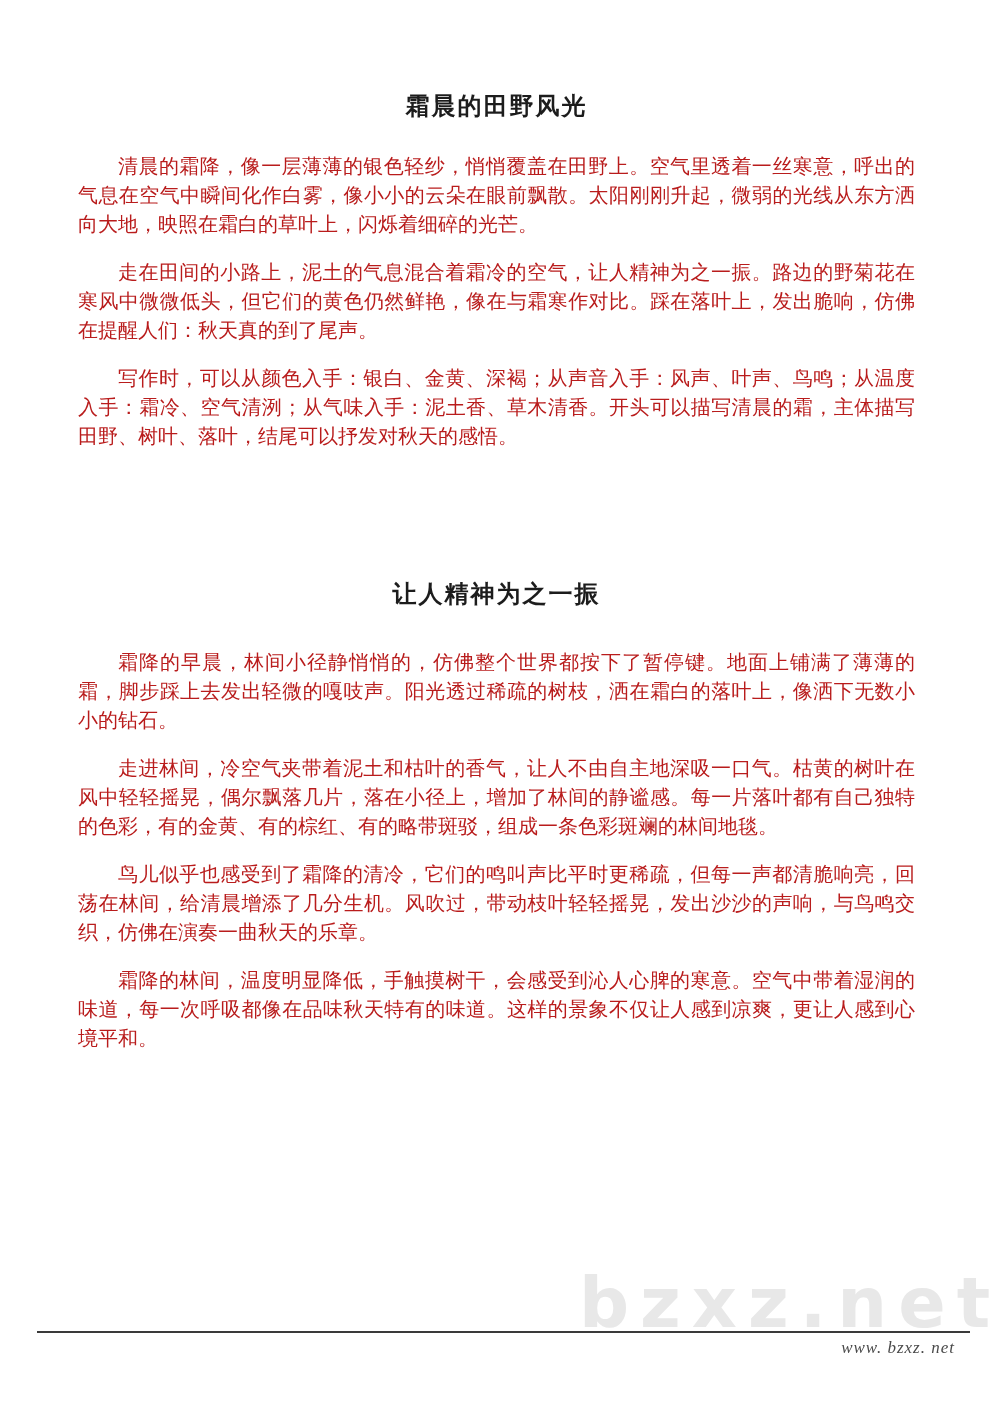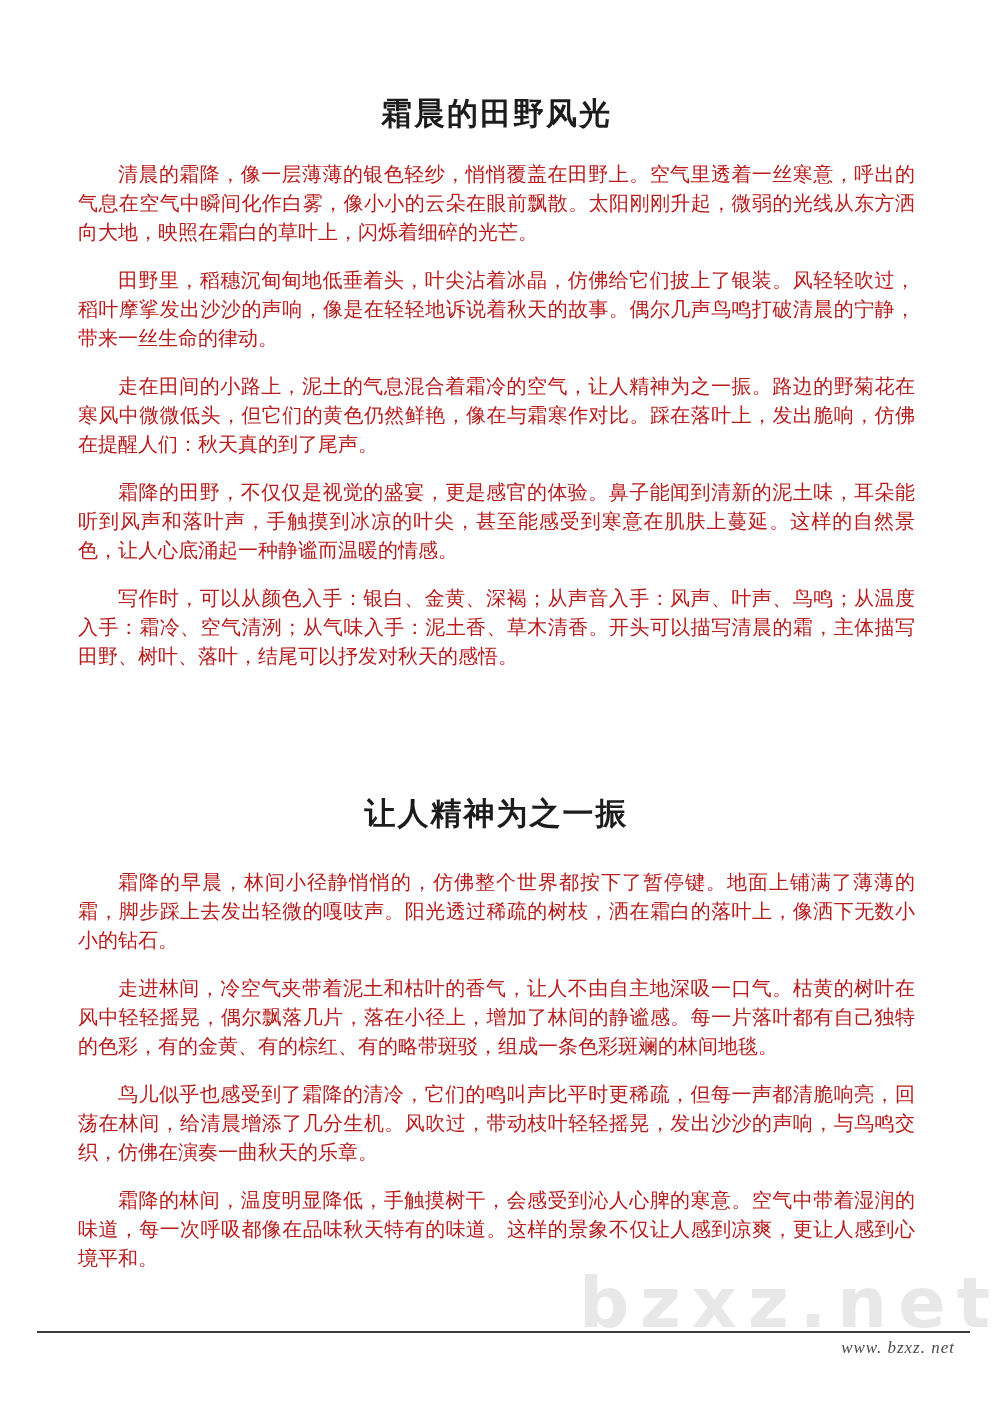--- a/index.html
+++ b/index.html
@@ -17,23 +17,23 @@
     color: #262626;
   }
   .content {
     position: absolute;
     left: 78px;
     right: 78px;
     top: 0;
     z-index: 1;
   }
   .article-title {
-    margin: 12px;
+    margin: 4px;
     text-align: center;
-    font-size: 31px;
+    font-size: 24px;
     font-weight: 700;
     letter-spacing: 2px;
     color: #1c1c1c;
     line-height: 40px;
   }
   .title-first {
     padding-top: 82px;
     margin-bottom: 26px;
   }
   .title-second {
@@ -91,23 +91,21 @@
 
 <div class="page">
 
   <div class="watermark">bzxz.net</div>
 
   <main class="content">
 
     <section class="article">
       <h1 class="article-title title-first">霜晨的田野风光</h1>
       <p>清晨的霜降，像一层薄薄的银色轻纱，悄悄覆盖在田野上。空气里透着一丝寒意，呼出的气息在空气中瞬间化作白雾，像小小的云朵在眼前飘散。太阳刚刚升起，微弱的光线从东方洒向大地，映照在霜白的草叶上，闪烁着细碎的光芒。</p>
-      <p>田野里，稻穗沉甸甸地低垂着头，叶尖沾着冰晶，仿佛给它们披上了银装。风轻轻吹过，稻叶摩挲发出沙沙的声响，像是在轻轻地诉说着秋天的故事。偶尔几声鸟鸣打破清晨的宁静，带来一丝生命的律动。</p>
       <p>走在田间的小路上，泥土的气息混合着霜冷的空气，让人精神为之一振。路边的野菊花在寒风中微微低头，但它们的黄色仍然鲜艳，像在与霜寒作对比。踩在落叶上，发出脆响，仿佛在提醒人们：秋天真的到了尾声。</p>
-      <p>霜降的田野，不仅仅是视觉的盛宴，更是感官的体验。鼻子能闻到清新的泥土味，耳朵能听到风声和落叶声，手触摸到冰凉的叶尖，甚至能感受到寒意在肌肤上蔓延。这样的自然景色，让人心底涌起一种静谧而温暖的情感。</p>
       <p>写作时，可以从颜色入手：银白、金黄、深褐；从声音入手：风声、叶声、鸟鸣；从温度入手：霜冷、空气清洌；从气味入手：泥土香、草木清香。开头可以描写清晨的霜，主体描写田野、树叶、落叶，结尾可以抒发对秋天的感悟。</p>
     </section>
 
     <section class="article">
       <h1 class="article-title title-second">让人精神为之一振</h1>
       <p>霜降的早晨，林间小径静悄悄的，仿佛整个世界都按下了暂停键。地面上铺满了薄薄的霜，脚步踩上去发出轻微的嘎吱声。阳光透过稀疏的树枝，洒在霜白的落叶上，像洒下无数小小的钻石。</p>
       <p>走进林间，冷空气夹带着泥土和枯叶的香气，让人不由自主地深吸一口气。枯黄的树叶在风中轻轻摇晃，偶尔飘落几片，落在小径上，增加了林间的静谧感。每一片落叶都有自己独特的色彩，有的金黄、有的棕红、有的略带斑驳，组成一条色彩斑斓的林间地毯。</p>
       <p>鸟儿似乎也感受到了霜降的清冷，它们的鸣叫声比平时更稀疏，但每一声都清脆响亮，回荡在林间，给清晨增添了几分生机。风吹过，带动枝叶轻轻摇晃，发出沙沙的声响，与鸟鸣交织，仿佛在演奏一曲秋天的乐章。</p>
       <p>霜降的林间，温度明显降低，手触摸树干，会感受到沁人心脾的寒意。空气中带着湿润的味道，每一次呼吸都像在品味秋天特有的味道。这样的景象不仅让人感到凉爽，更让人感到心境平和。</p>
     </section>

